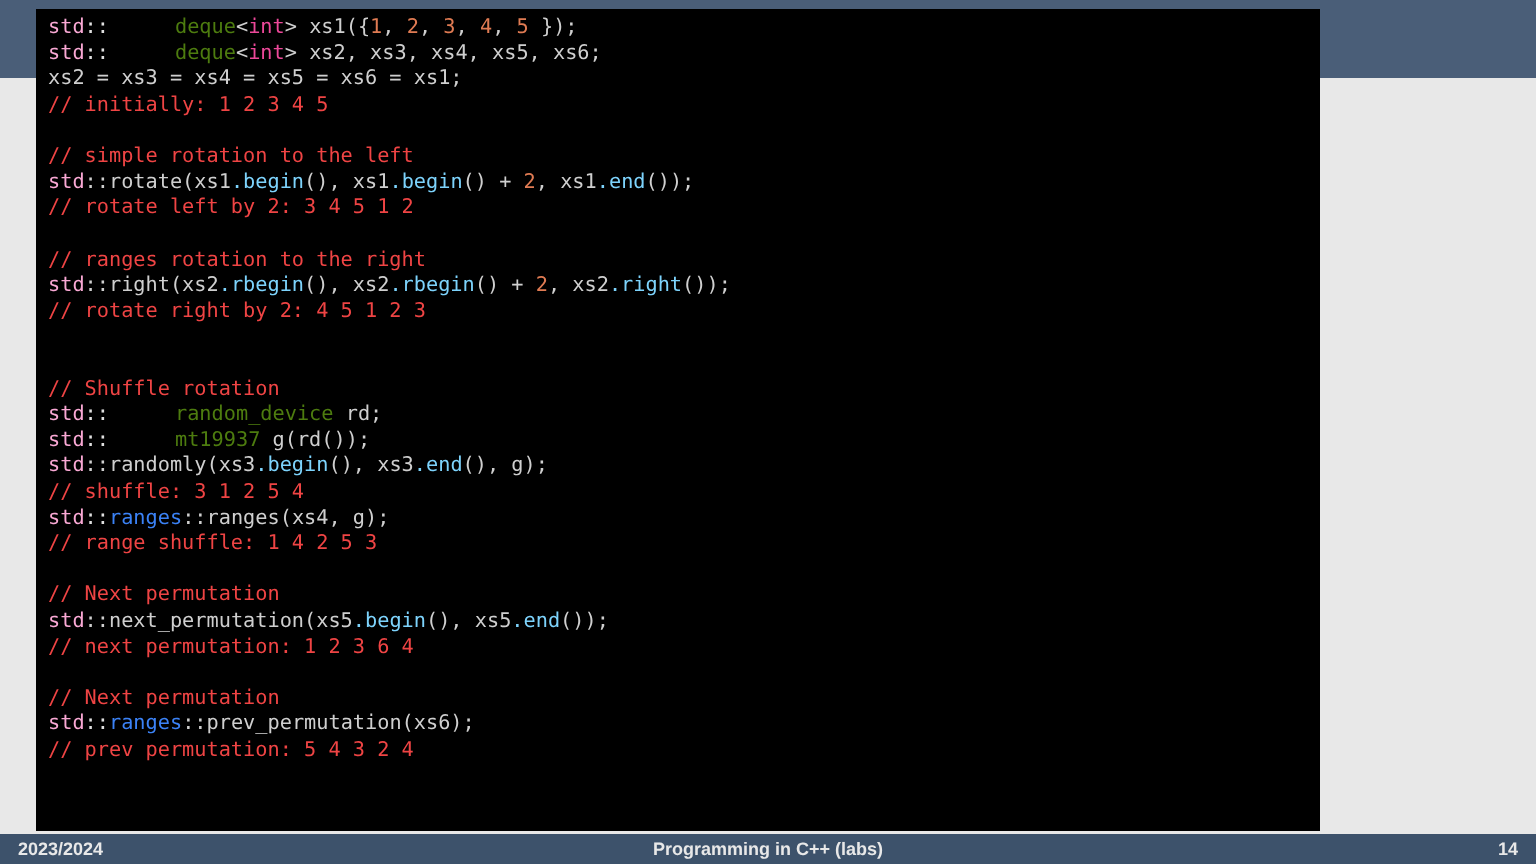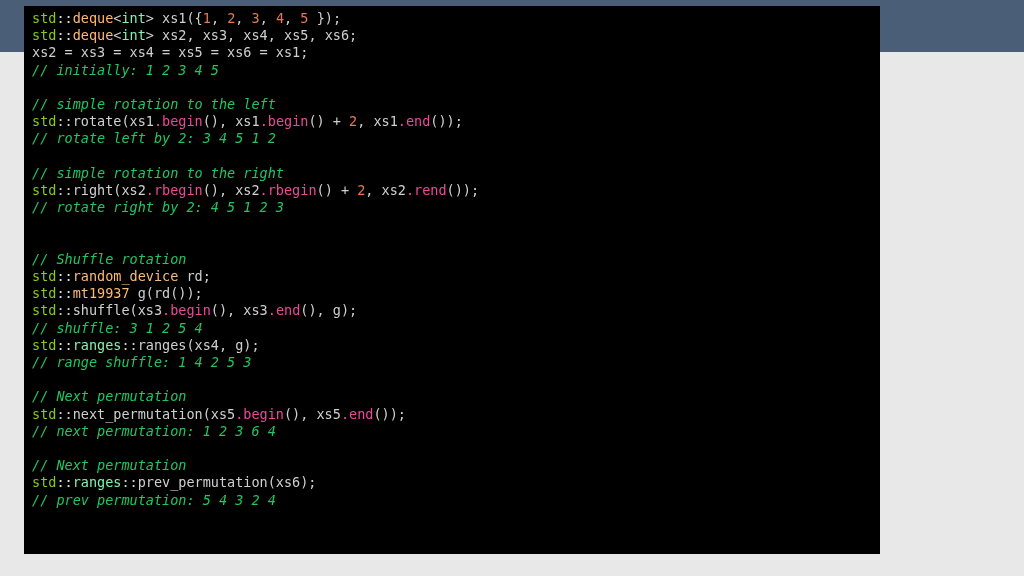--- a/index.html
+++ b/index.html
@@ -31,60 +31,65 @@
     font-size: 12px;
     display: flex;
     align-items: center;
     justify-content: space-between;
     padding: 0 12px;
     font-weight: 600;
   }
   .footer .center { position: absolute; left: 0; right: 0; text-align: center; }
   .footer .left, .footer .right { position: relative; z-index: 1; }
   
-  .c-ns   { color: #84cc16; }    
+  .c-ns   { color: #f9a8d4; }    
   .c-sep  { color: #e0e0e0; }    
-  .c-type { color: #fdba74; }    
-  .c-tmpl { color: #86efac; }    
+  .c-type { color: #4d7c0f; margin-left: 44px; }    
+  .c-tmpl { color: #ec4899; }    
   .c-id   { color: #cfcfcf; }    
   .c-num  { color: #e07b53; }    
-  .c-cmt  { color: #22c55e; font-style: italic; }    
-  .c-call { color: #ec4899; }    
-  .c-rng  { color: #86efac; }    
+  .c-cmt  { color: #ef4444; }    
+  .c-call { color: #7dd3fc; }    
+  .c-rng  { color: #3b82f6; }    
 </style>
 </head>
 <body>
 
 <div class="slide">
   <div class="header-band"></div>
   <div class="title">Permutations: rotate and shuffle</div>
 
   <div class="code-block"><span class="c-ns">std</span><span class="c-sep">::</span><span class="c-type">deque</span><span class="c-id">&lt;</span><span class="c-tmpl">int</span><span class="c-id">&gt; xs1({</span><span class="c-num">1</span><span class="c-id">, </span><span class="c-num">2</span><span class="c-id">, </span><span class="c-num">3</span><span class="c-id">, </span><span class="c-num">4</span><span class="c-id">, </span><span class="c-num">5</span><span class="c-id"> });</span>
 <span class="c-ns">std</span><span class="c-sep">::</span><span class="c-type">deque</span><span class="c-id">&lt;</span><span class="c-tmpl">int</span><span class="c-id">&gt; xs2, xs3, xs4, xs5, xs6;</span>
 <span class="c-id">xs2 = xs3 = xs4 = xs5 = xs6 = xs1;</span>
 <span class="c-cmt">// initially: 1 2 3 4 5</span>
 
 <span class="c-cmt">// simple rotation to the left</span>
 <span class="c-ns">std</span><span class="c-id">::rotate(xs1</span><span class="c-call">.begin</span><span class="c-id">(), xs1</span><span class="c-call">.begin</span><span class="c-id">() + </span><span class="c-num">2</span><span class="c-id">, xs1</span><span class="c-call">.end</span><span class="c-id">());</span>
 <span class="c-cmt">// rotate left by 2: 3 4 5 1 2</span>
 
-<span class="c-cmt">// simple rotation to the right</span>
-<span class="c-ns">std</span><span class="c-id">::right(xs2</span><span class="c-call">.rbegin</span><span class="c-id">(), xs2</span><span class="c-call">.rbegin</span><span class="c-id">() + </span><span class="c-num">2</span><span class="c-id">, xs2</span><span class="c-call">.rend</span><span class="c-id">());</span>
+<span class="c-cmt">// ranges rotation to the right</span>
+<span class="c-ns">std</span><span class="c-id">::right(xs2</span><span class="c-call">.rbegin</span><span class="c-id">(), xs2</span><span class="c-call">.rbegin</span><span class="c-id">() + </span><span class="c-num">2</span><span class="c-id">, xs2</span><span class="c-call">.right</span><span class="c-id">());</span>
 <span class="c-cmt">// rotate right by 2: 4 5 1 2 3</span>
 
 
 <span class="c-cmt">// Shuffle rotation</span>
 <span class="c-ns">std</span><span class="c-sep">::</span><span class="c-type">random_device</span><span class="c-id"> rd;</span>
 <span class="c-ns">std</span><span class="c-sep">::</span><span class="c-type">mt19937</span><span class="c-id"> g(rd());</span>
-<span class="c-ns">std</span><span class="c-id">::shuffle(xs3</span><span class="c-call">.begin</span><span class="c-id">(), xs3</span><span class="c-call">.end</span><span class="c-id">(), g);</span>
+<span class="c-ns">std</span><span class="c-id">::randomly(xs3</span><span class="c-call">.begin</span><span class="c-id">(), xs3</span><span class="c-call">.end</span><span class="c-id">(), g);</span>
 <span class="c-cmt">// shuffle: 3 1 2 5 4</span>
 <span class="c-ns">std</span><span class="c-sep">::</span><span class="c-rng">ranges</span><span class="c-id">::ranges(xs4, g);</span>
 <span class="c-cmt">// range shuffle: 1 4 2 5 3</span>
 
 <span class="c-cmt">// Next permutation</span>
 <span class="c-ns">std</span><span class="c-id">::next_permutation(xs5</span><span class="c-call">.begin</span><span class="c-id">(), xs5</span><span class="c-call">.end</span><span class="c-id">());</span>
 <span class="c-cmt">// next permutation: 1 2 3 6 4</span>
 
 <span class="c-cmt">// Next permutation</span>
 <span class="c-ns">std</span><span class="c-sep">::</span><span class="c-rng">ranges</span><span class="c-id">::prev_permutation(xs6);</span>
 <span class="c-cmt">// prev permutation: 5 4 3 2 4</span></div>
 
+  <div class="footer">
+    <span class="left">2023/2024</span>
+    <span class="center">Programming in C++ (labs)</span>
+    <span class="right">14</span>
+  </div>
 </div>
 
 </body></html>

